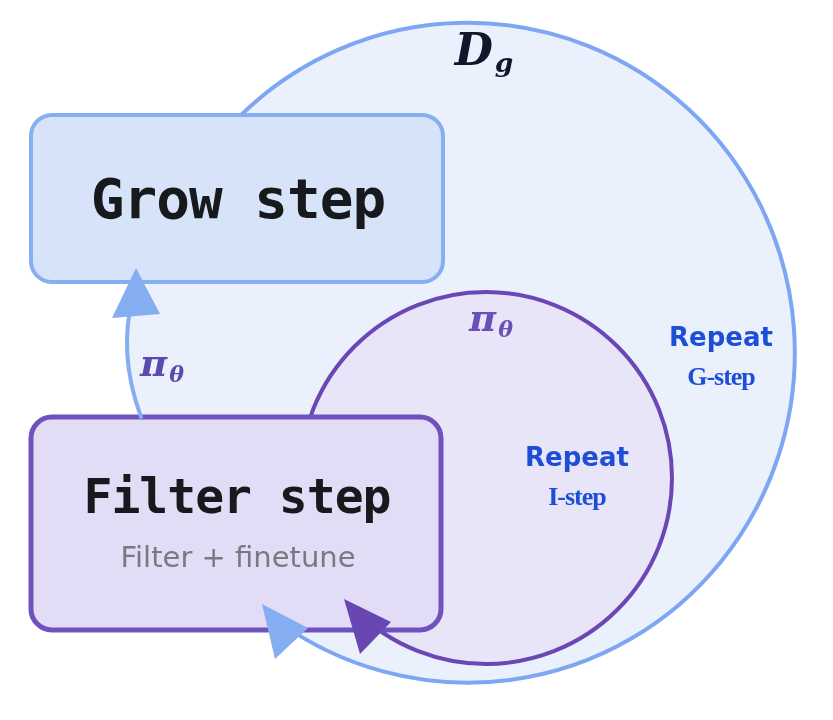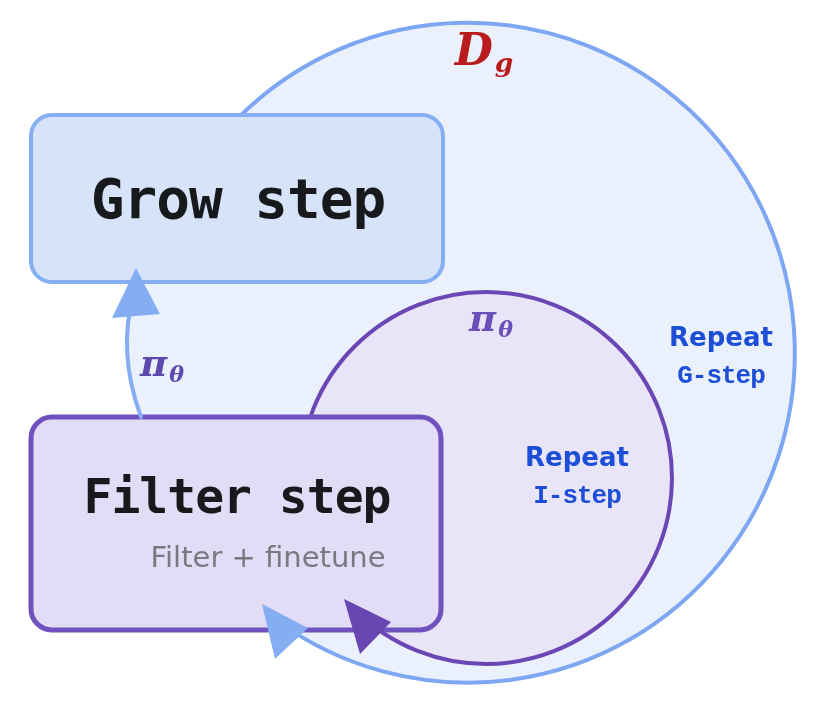--- a/index.html
+++ b/index.html
@@ -38,21 +38,21 @@
     margin-left: 2px;
   }
   .mono {
     font-family: "DejaVu Sans Mono", monospace;
   }
   .dataset-label {
     left: 484px;
     top: 52px;
     font-size: 44px;
     font-weight: 600;
-    color: #b91c1c;
+    color: #0f172a;
     text-align: center;
   }
   .grow-title {
     left: 238px;
     top: 199px;
     font-size: 56px;
     font-weight: 600;
     letter-spacing: -1px;
     color: #17191c;
   }
@@ -62,21 +62,20 @@
     font-size: 48px;
     font-weight: 600;
     letter-spacing: -1px;
     color: #17191c;
   }
   .improve-sub {
     left: 238px;
     top: 558px;
     font-size: 29px;
     color: #7b7980;
-    margin-left: 30px;
   }
   .pi-arrow-label {
     left: 162px;
     top: 365px;
     font-size: 37px;
     color: #5c49ae;
   }
   .pi-circle-label {
     left: 491px;
     top: 320px;
@@ -86,21 +85,21 @@
   .repeat-block {
     font-size: 26px;
     color: #1d4ed8;
     line-height: 1.5;
   }
   .repeat-block .r-line1 {
     font-weight: 600;
     display: block;
   }
   .repeat-block .r-line2 {
-    font-family: Liberation Mono, monospace;
+    font-family: Liberation Serif, serif;
     font-weight: 600;
     display: block;
     letter-spacing: -1px;
   }
   .repeat-g { left: 721px; top: 357px; }
   .repeat-i { left: 577px; top: 477px; }
 </style>
 </head>
 <body>
 

